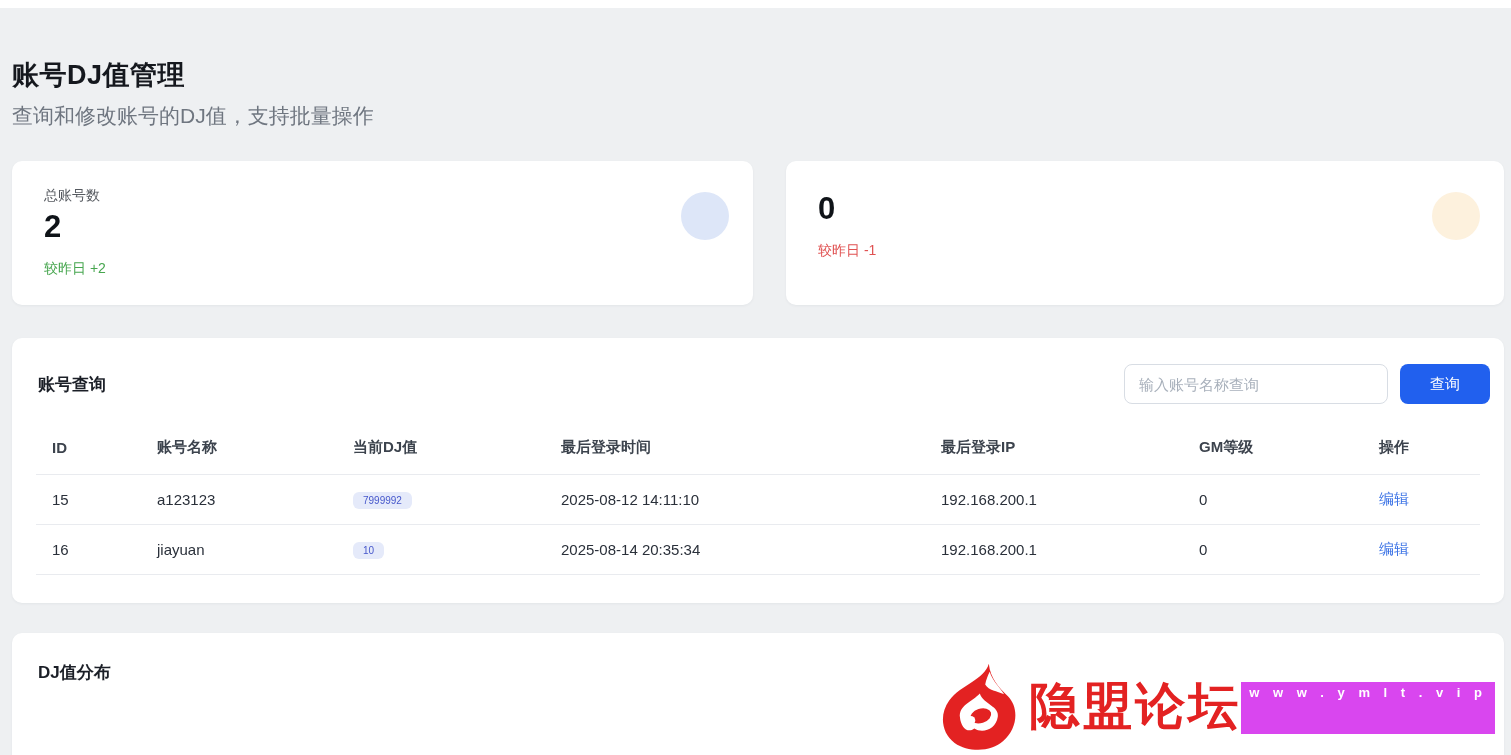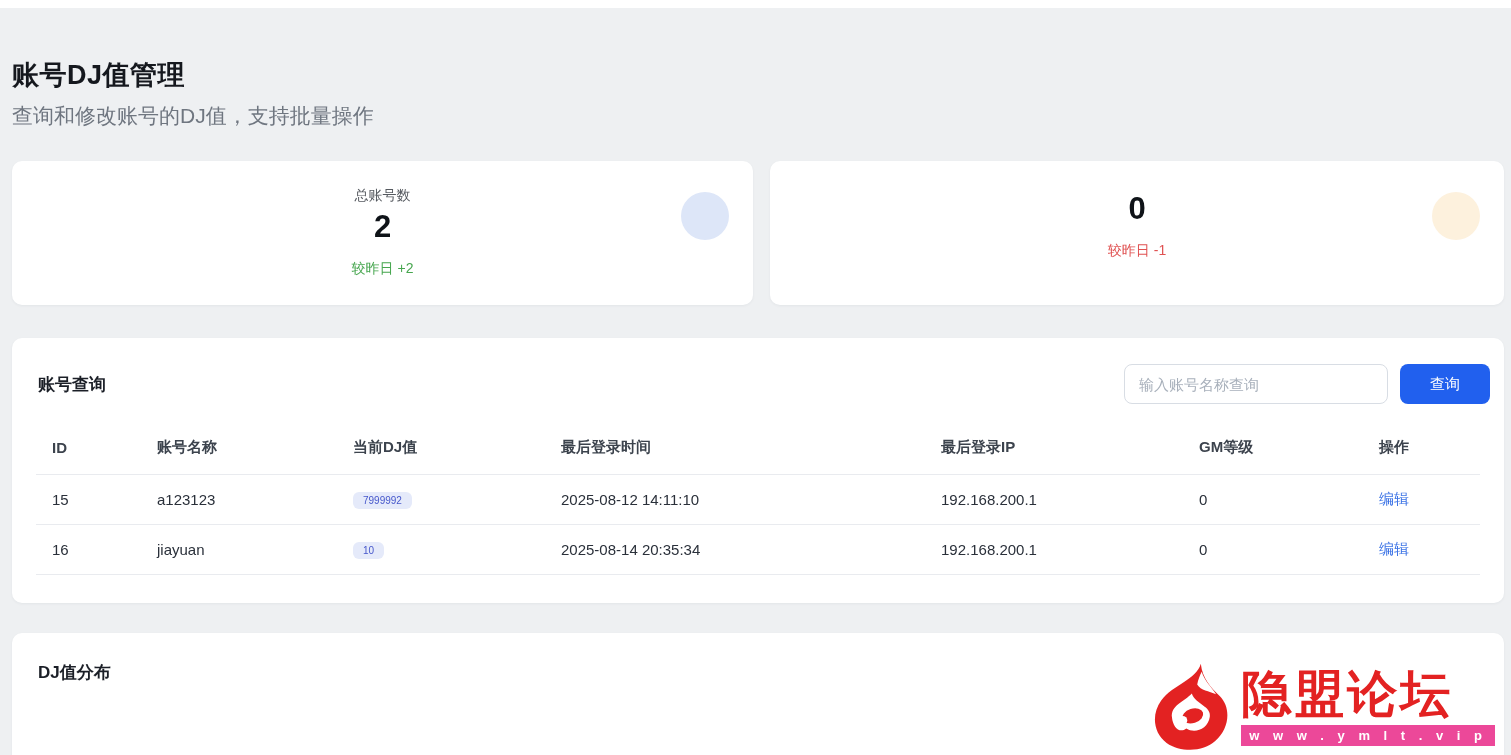--- a/index.html
+++ b/index.html
@@ -13,21 +13,21 @@
   }
   .topbar { height: 8px; background: #ffffff; }
   .content { margin: 0 7px 0 12px; }
 
   
   .page-header { padding-top: 30px; margin-top: 19px; }
   .page-title { font-size: 27px; font-weight: 700; color: #15181e; margin: 0; letter-spacing: 0.5px; }
   .page-subtitle { margin-top: 9px; font-size: 21px; color: #6f7680; }
 
   
-  .stats-row { display: grid; grid-template-columns: 741px 1fr; gap: 17px; margin-top: 31px; text-align: center; }
+  .stats-row { display: grid; grid-template-columns: 741px 1fr; gap: 33px; margin-top: 31px; }
   .stat-card {
     position: relative; height: 144px;
     background: #ffffff; border-radius: 10px;
     padding: 26px 32px; box-shadow: 0 1px 3px rgba(20,30,50,0.05);
   }
   .stat-label { font-size: 14px; color: #55595f; }
   .stat-value { font-size: 31px; font-weight: 700; color: #0f1318; margin-top: 5px; line-height: 1.1; }
   .stat-delta { font-size: 14px; margin-top: 16px; }
   .trend-up { color: #47a64f; }
   .trend-down { color: #e05252; }
@@ -73,28 +73,28 @@
   
   .dist-card {
     margin-top: 30px; background: #ffffff; border-radius: 10px;
     height: 300px; padding: 28px 26px; box-shadow: 0 1px 3px rgba(20,30,50,0.05);
   }
   .dist-title { font-size: 17px; font-weight: 700; color: #1b1f27; }
 
   
   .watermark { position: fixed; right: 16px; bottom: 4px; display: flex; align-items: center; gap: 6px; }
   .wm-icon { width: 90px; height: 90px; }
-  .wm-right { display: flex; flex-direction: column; align-items: stretch; }
+  .wm-right { display: flex; flex-direction: row; align-items: stretch; }
   .wm-name {
     font-family: "Liberation Serif", "DejaVu Serif", serif;
     font-size: 50px; font-weight: 700; color: #e32222; line-height: 1.1; letter-spacing: 3px;
     white-space: nowrap;
   }
   .wm-bar {
-    margin-top: 3px; background: #ec4899; color: #ffffff;
+    margin-top: 3px; background: #d946ef; color: #ffffff;
     font-size: 13px; font-weight: 700; letter-spacing: 5px;
     padding: 3px 8px; text-align: center; white-space: nowrap;
   }
 </style>
 </head>
 <body>
 
 <div class="topbar"></div>
 
 <div class="content">

